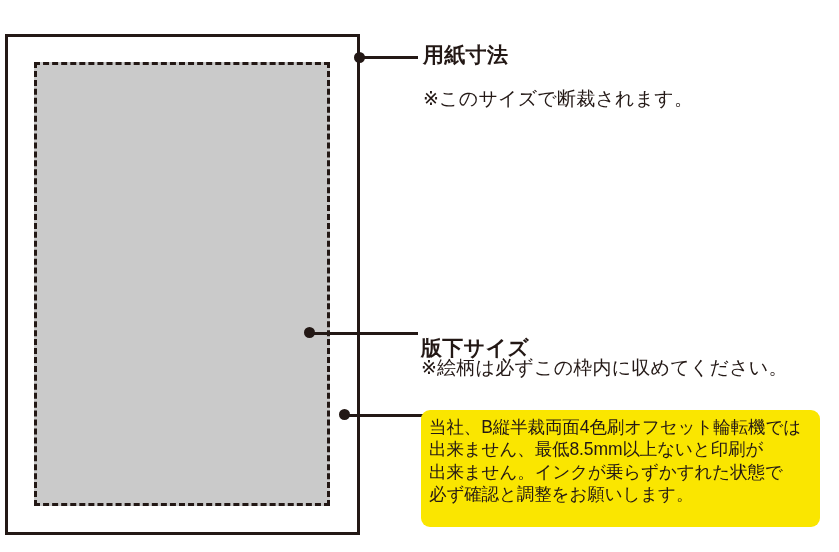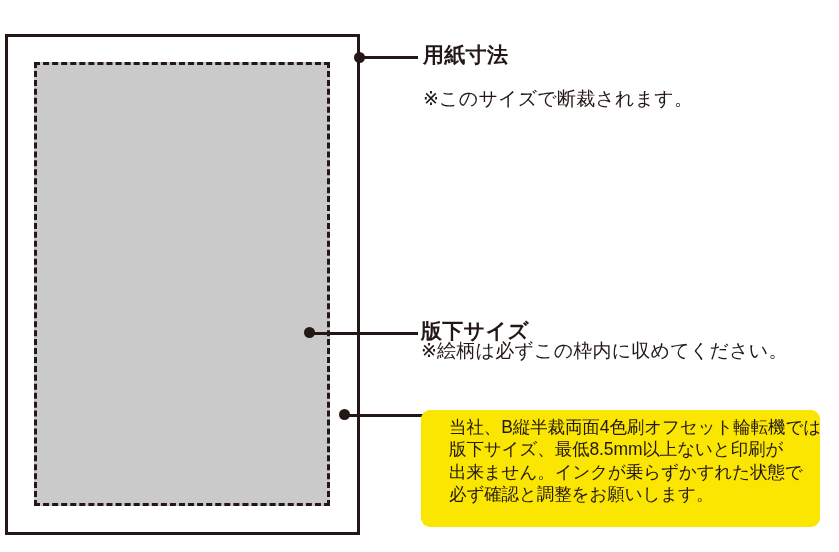--- a/index.html
+++ b/index.html
@@ -77,34 +77,34 @@
     font-size: 19px;
     font-weight: normal;
     line-height: 1;
     letter-spacing: 0.2px;
     white-space: nowrap;
   }
 
   #callout-paper   { left: 423px; top: 44px; }
   #callout-paper .callout-note { margin-top: 24px; text-align: right; }
 
-  #callout-plate   { left: 421px; top: 320px; }
+  #callout-plate   { left: 421px; top: 337px; }
   #callout-plate .callout-note { }
 
   
   .warning-box {
     position: absolute;
     left: 421px;
     top: 410px;
     width: 399px;
     height: 117px;
     box-sizing: border-box;
     background: #fae600;
     border-radius: 9px;
-    padding: 6px 8px 4px 28px;
+    padding: 6px 8px 4px 8px;
   }
   .warning-line {
     font-size: 17.5px;
     line-height: 22.4px;
     white-space: nowrap;
     letter-spacing: -0.1px;
     color: #231815;
   }
 </style>
 </head>
@@ -130,18 +130,18 @@
     <div class="callout-note">※このサイズで断裁されます。</div>
   </div>
 
   <div class="callout" id="callout-plate">
     <div class="callout-title">版下サイズ</div>
     <div class="callout-note">※絵柄は必ずこの枠内に収めてください。</div>
   </div>
 
   <div class="warning-box">
     <div class="warning-line">当社、B縦半裁両面4色刷オフセット輪転機では</div>
-    <div class="warning-line">版下サイズ、最低8.5mm以上ないと印刷が</div>
+    <div class="warning-line">出来ません、最低8.5mm以上ないと印刷が</div>
     <div class="warning-line">出来ません。インクが乗らずかすれた状態で</div>
     <div class="warning-line">必ず確認と調整をお願いします。</div>
   </div>
 
 </div>
 
 </body></html>

